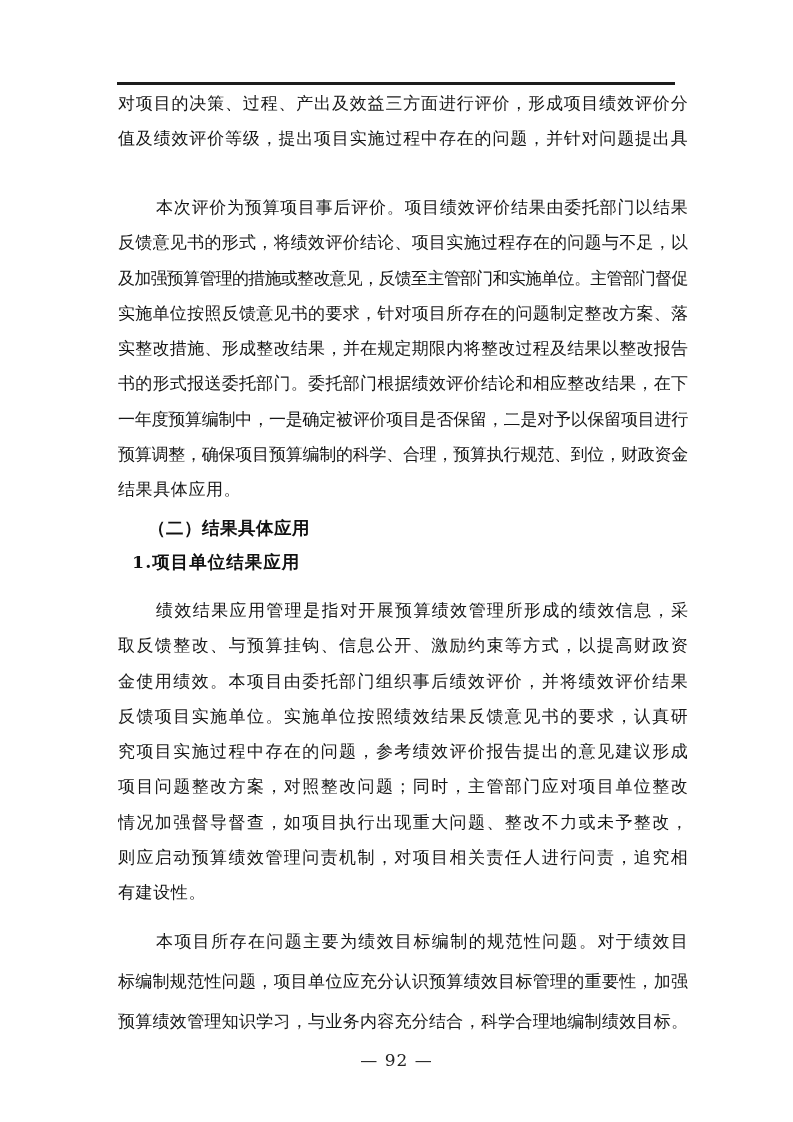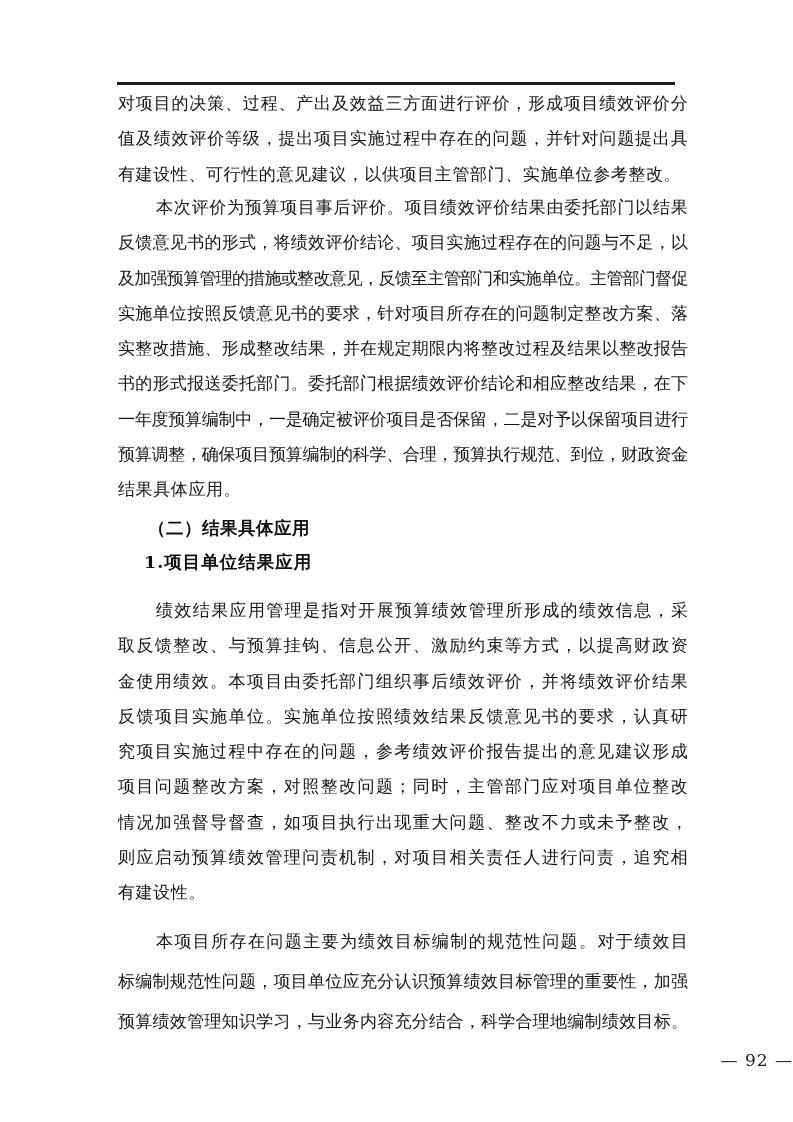--- a/index.html
+++ b/index.html
@@ -64,35 +64,35 @@
     top: 514px;
     font-family: Liberation Sans, sans-serif;
     font-weight: bold;
     font-size: 17.5px;
     letter-spacing: 0.5px;
     line-height: 28px;
     color: #111111;
   }
   .heading-3 {
     position: absolute;
-    left: 144px;
+    left: 132px;
     top: 549px;
     font-family: "DejaVu Serif", "Liberation Serif", serif;
     font-weight: bold;
     font-size: 17.5px;
     letter-spacing: 1px;
     line-height: 26px;
     color: #111111;
   }
   .page-number {
     position: absolute;
     left: 0;
     top: 1050px;
     width: 100%;
-    text-align: right;
+    text-align: center;
     font-size: 17px;
     letter-spacing: 1px;
     color: #222222;
   }
 </style>
 </head>
 <body>
 
 <div class="page">
 
@@ -160,21 +160,20 @@
         <span>，</span>
         <span>并</span>
         <span>针</span>
         <span>对</span>
         <span>问</span>
         <span>题</span>
         <span>提</span>
         <span>出</span>
         <span>具</span>
       </div>
-    <div class="line jlast">有建设性、可行性的意见建议，以供项目主管部门、实施单位参考整改。</div>
   </div>
 
   <div class="para" style="top:190px">
     <div class="line jline ind">
         <span>本</span>
         <span>次</span>
         <span>评</span>
         <span>价</span>
         <span>为</span>
         <span>预</span>

